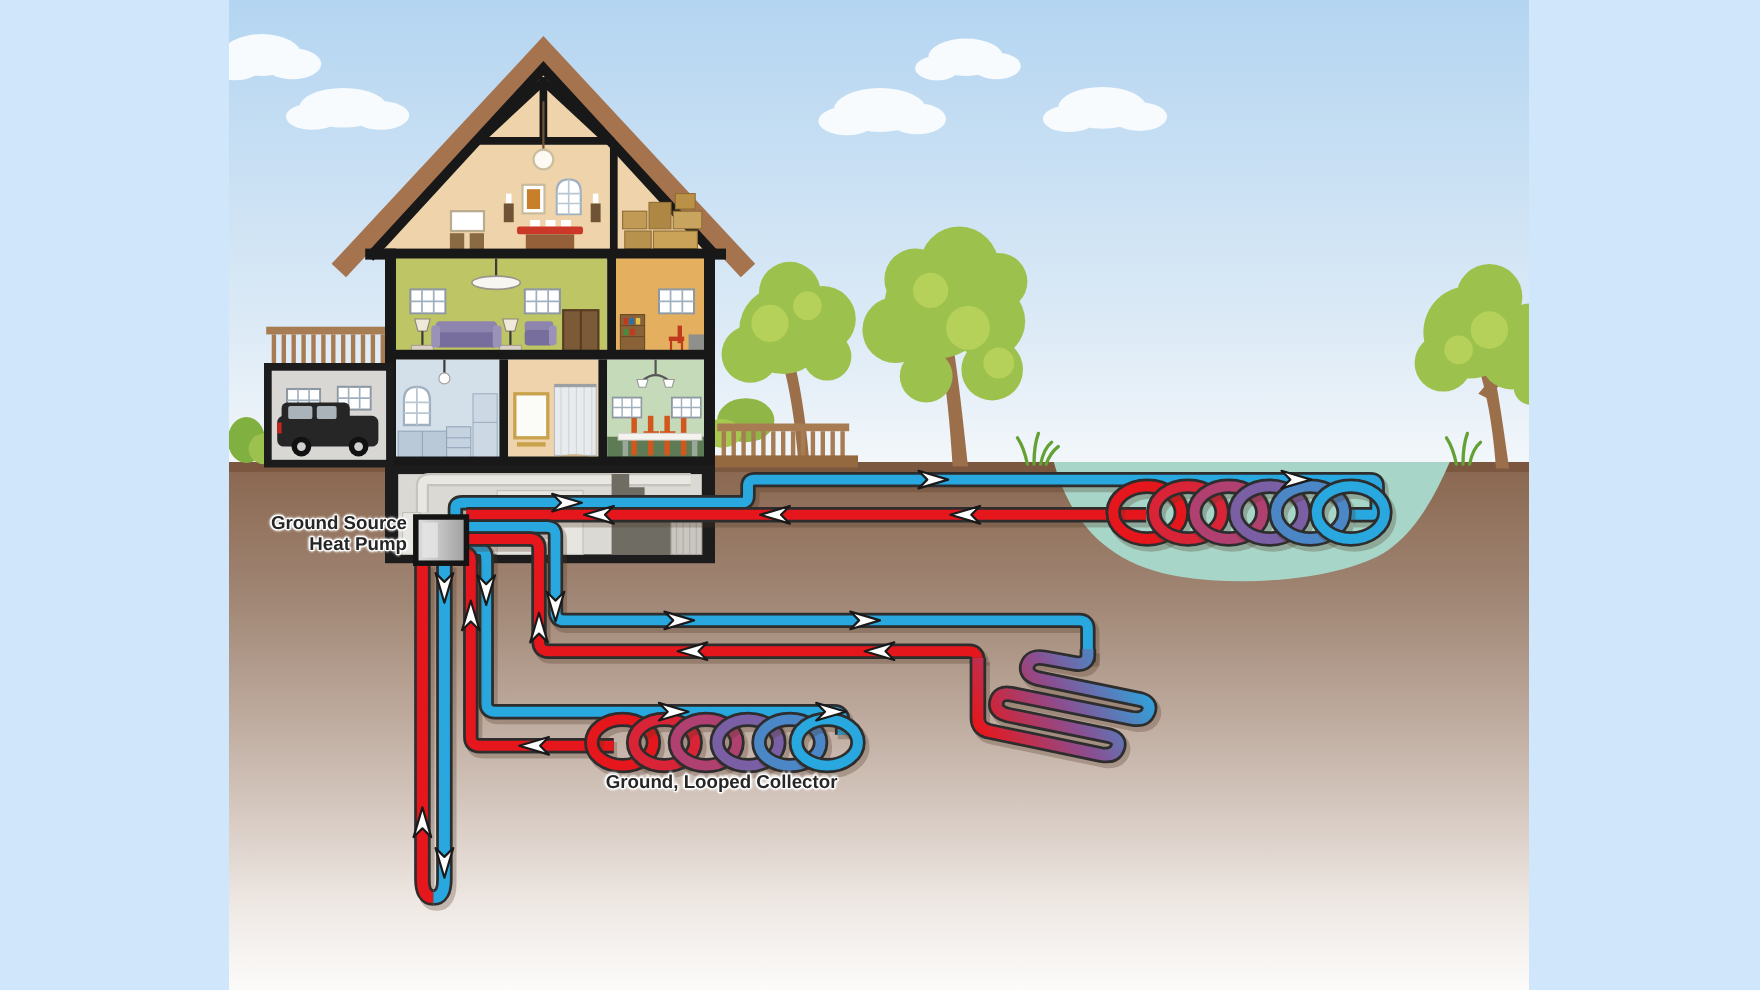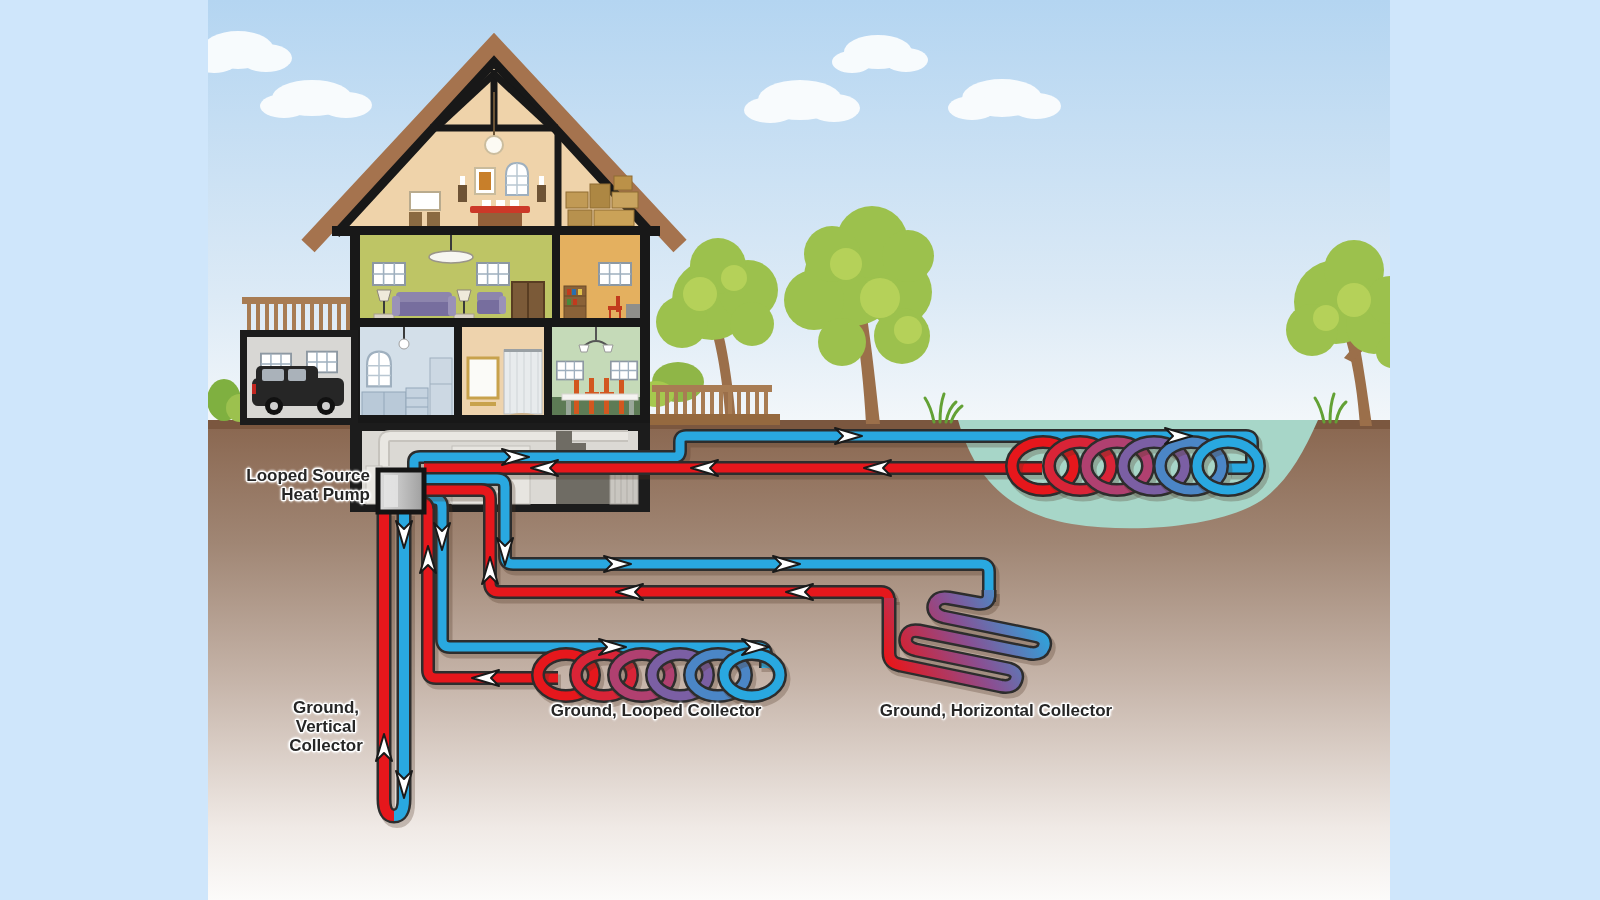--- a/index.html
+++ b/index.html
@@ -457,24 +457,18 @@
         <path d="M-13,-8 L14,0 L-13,8 L-5,0 Z" transform="translate(505,551) rotate(90)"></path>
         <path d="M-13,-8 L14,0 L-13,8 L-5,0 Z" transform="translate(617,564)"></path>
         <path d="M-13,-8 L14,0 L-13,8 L-5,0 Z" transform="translate(786,564)"></path>
         <path d="M-13,-8 L14,0 L-13,8 L-5,0 Z" transform="translate(490,571) rotate(270)"></path>
         <path d="M-13,-8 L14,0 L-13,8 L-5,0 Z" transform="translate(630,592) rotate(180)"></path>
         <path d="M-13,-8 L14,0 L-13,8 L-5,0 Z" transform="translate(800,592) rotate(180)"></path>
       </g>
     </svg>
 
     <div class="lbl right" style="left:22px;top:466px;width:140px;">
-      <span>Looped Source</span><br>
+      <span>Ground Source</span><br>
       <span>Heat Pump</span>
     </div>
     <div class="lbl center" style="left:288px;top:701px;width:320px;">Ground, Looped Collector</div>
-    <div class="lbl center" style="left:628px;top:701px;width:320px;">Ground, Horizontal Collector</div>
-    <div class="lbl center" style="left:8px;top:698px;width:220px;">
-      <span>Ground,</span><br>
-      <span>Vertical</span><br>
-      <span>Collector</span>
-    </div>
   </div>
 </div>
 
 </body></html>

